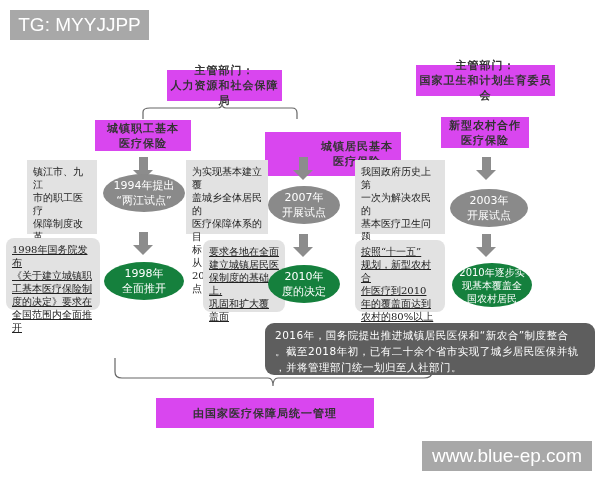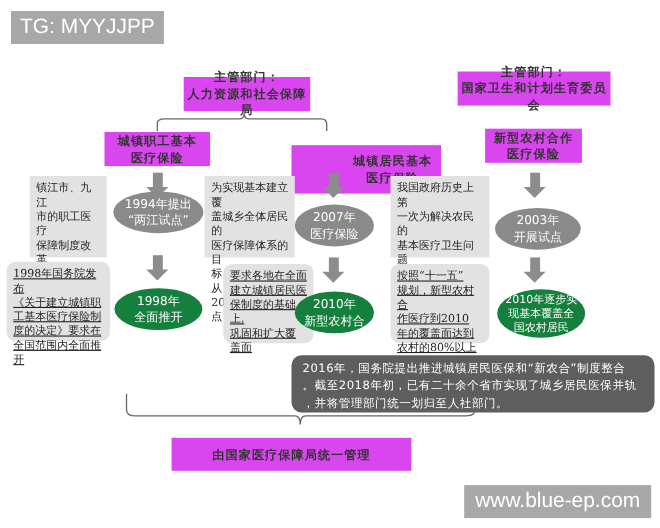--- a/index.html
+++ b/index.html
@@ -96,21 +96,21 @@
 标，国务院决定从
 2007年开展试点</div>
 <div class="abs note" style="left:355px;top:160px;width:90px;height:74px;">我国政府历史上第
 一次为解决农民的
 基本医疗卫生问题
 进行大规模的投入</div>
 
 <div class="abs oval light" style="left:103px;top:174px;width:82px;height:38px;">1994年提出
 “两江试点”</div>
 <div class="abs oval light" style="left:268px;top:186px;width:72px;height:38px;">2007年
-医疗保险</div>
+开展试点</div>
 <div class="abs oval light" style="left:450px;top:189px;width:78px;height:38px;">2003年
 开展试点</div>
 
 <div class="abs arrow" style="left:143px;top:232px;">
   <div class="shaft" style="top:0;height:14px;"></div>
     <div class="head" style="top:13px;"></div>
   </div>
 <div class="abs arrow" style="left:303px;top:234px;">
   <div class="shaft" style="top:0;height:14px;"></div>
     <div class="head" style="top:13px;"></div>
@@ -132,21 +132,21 @@
 盖面</div>
 <div class="abs note round" style="left:355px;top:240px;width:90px;height:72px;">按照“十一五”
 规划，新型农村合
 作医疗到2010
 年的覆盖面达到
 农村的80%以上</div>
 
 <div class="abs oval dark" style="left:104px;top:262px;width:80px;height:38px;">1998年
 全面推开</div>
 <div class="abs oval dark" style="left:268px;top:265px;width:72px;height:38px;">2010年
-新型农村合</div>
+度的决定</div>
 <div class="abs oval dark" style="left:452px;top:263px;width:80px;height:44px;font-size:10px;line-height:13px;">2010年逐步实
 现基本覆盖全
 国农村居民</div>
 
 <div class="abs summary" style="left:265px;top:323px;width:330px;height:52px;">
   <div>2016年，国务院提出推进城镇居民医保和“新农合”制度整合</div>
   <div>。截至2018年初，已有二十余个省市实现了城乡居民医保并轨</div>
   <div>，并将管理部门统一划归至人社部门。</div>
 </div>
 

